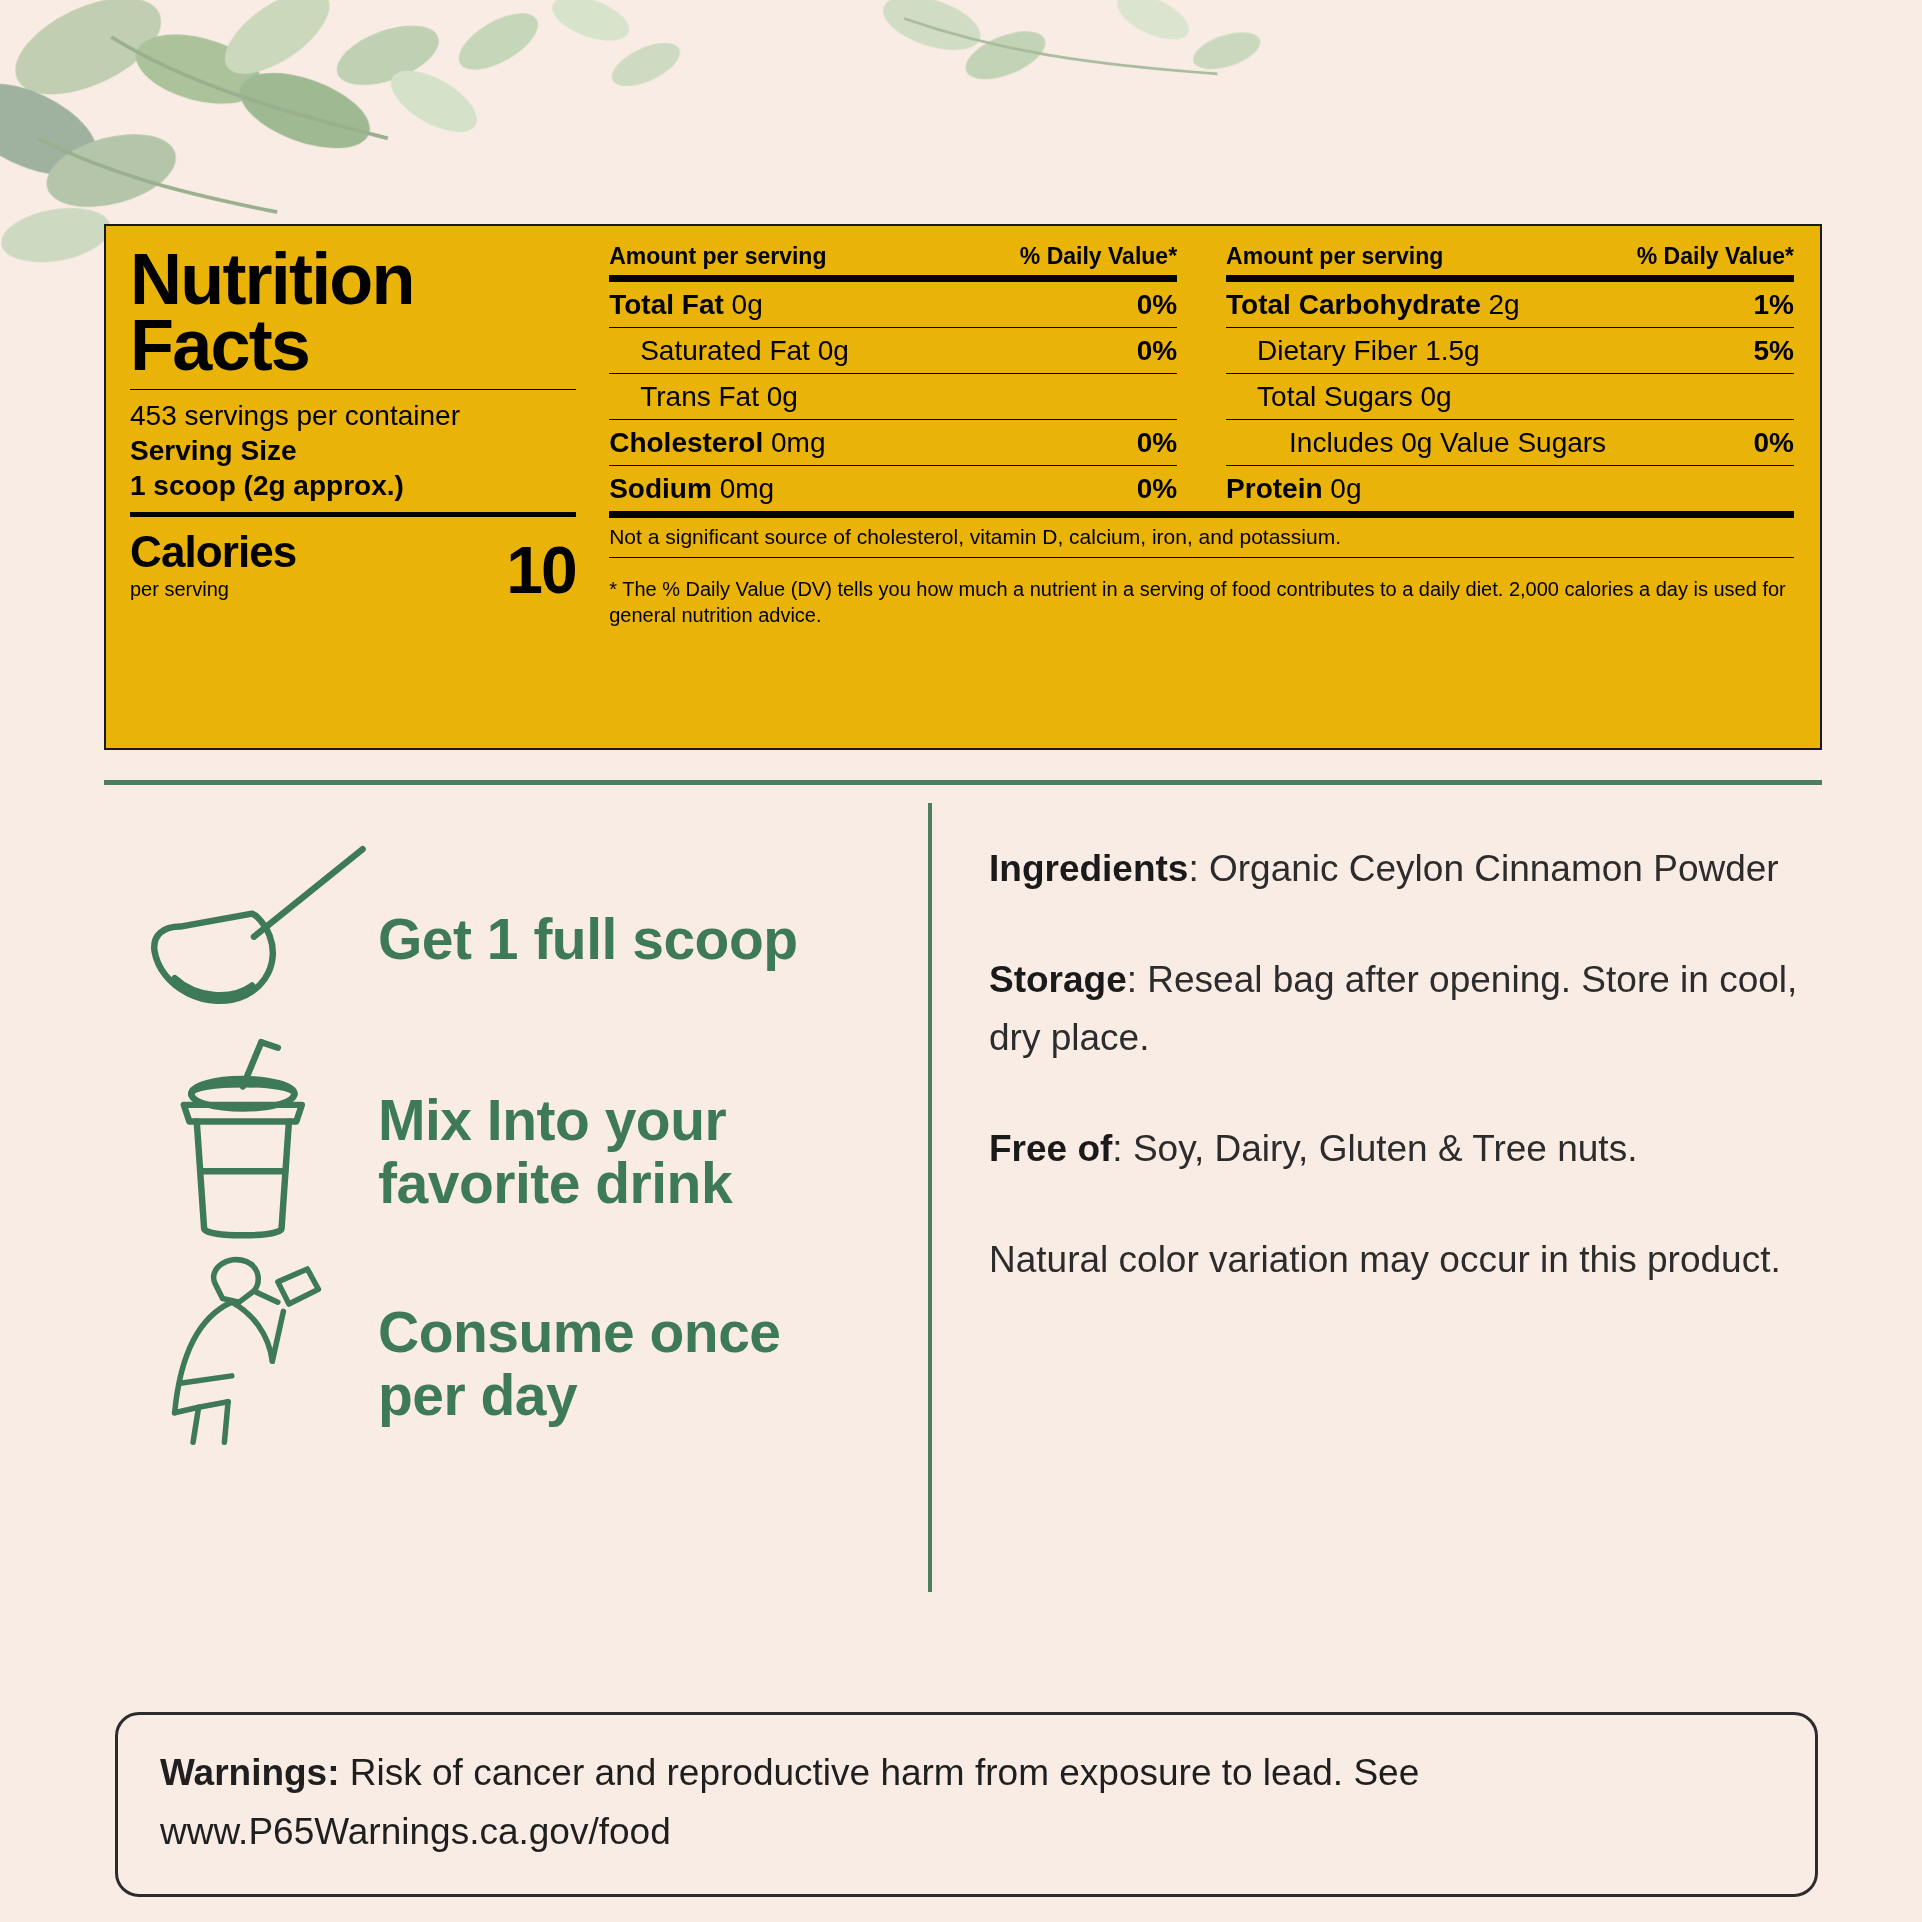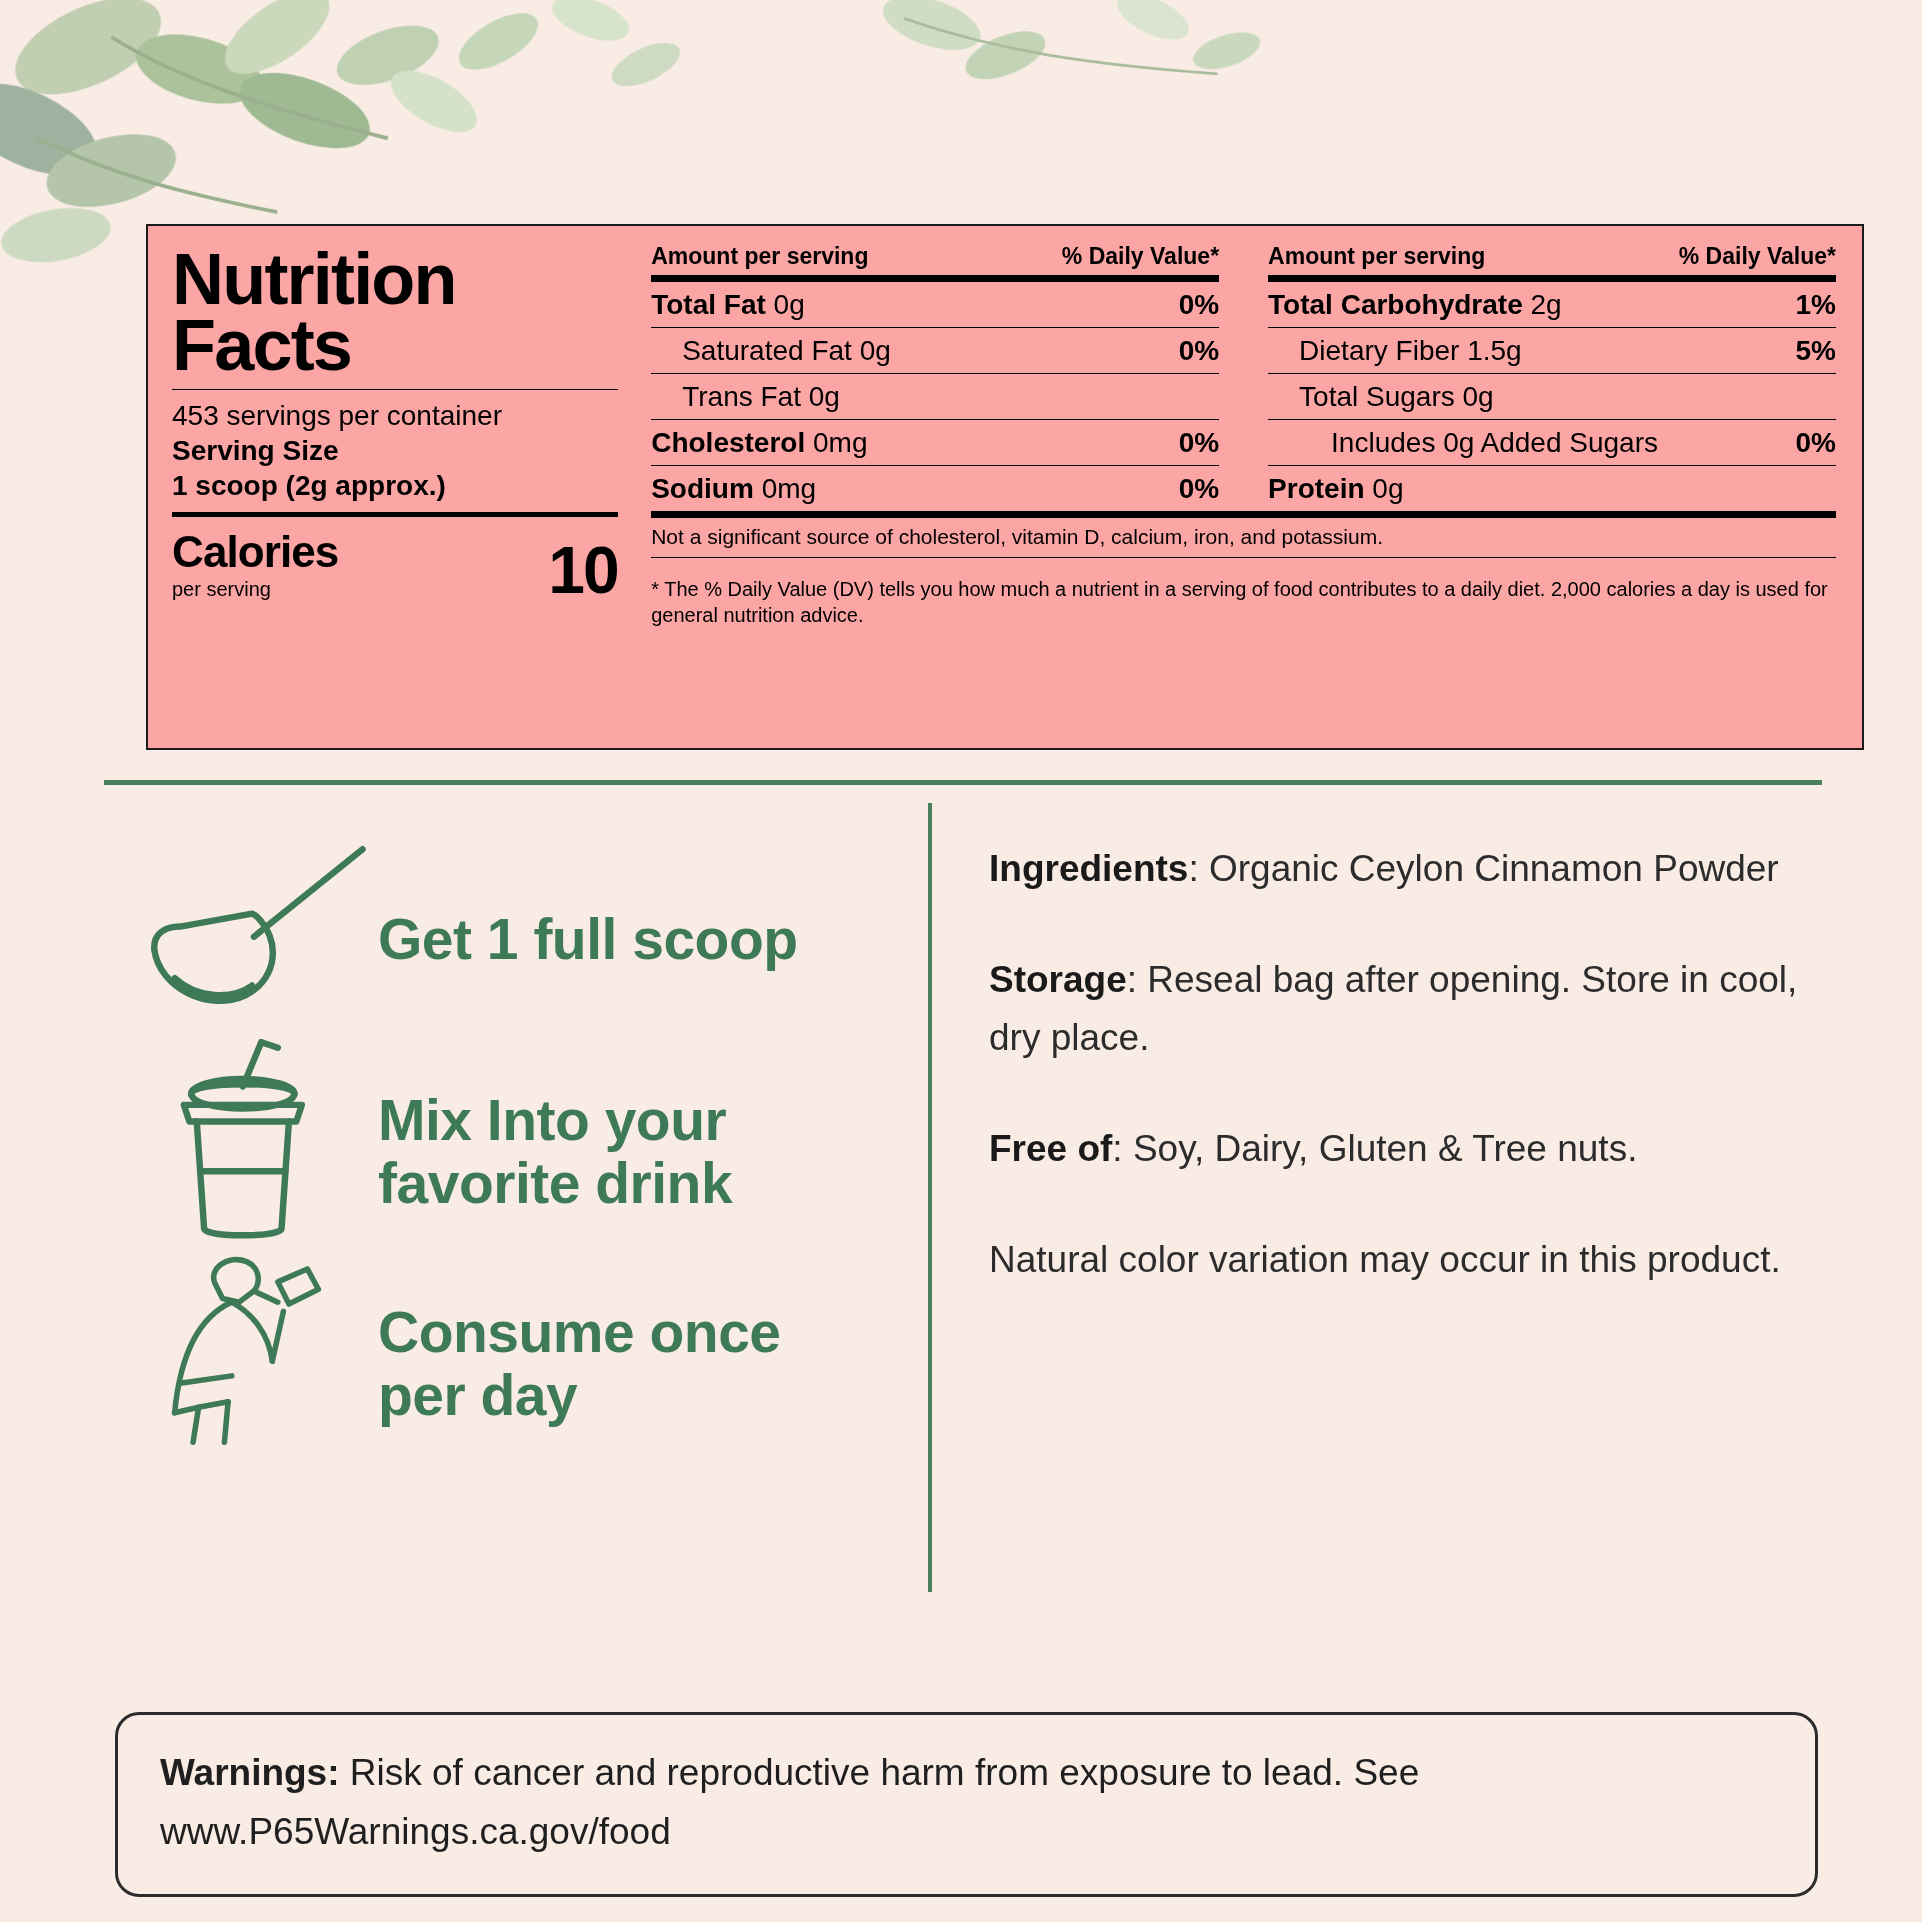--- a/index.html
+++ b/index.html
@@ -13,24 +13,23 @@
   }
 
   
   .leaves { position: absolute; top: 0; left: 0; width: 1384px; height: 295px; pointer-events: none; }
 
   
   .nf-panel {
     position: absolute;
     left: 104px; top: 224px;
     width: 1718px; height: 526px;
-    background: #fca5a5;
+    background: #eab308;
     border: 2.8px solid #1a1a1a;
     display: flex;
-    margin-left: 42px;
   }
   .nf-left {
     width: 494px;
     padding: 20px 24px 9.2px 24px;
     border-right: 0;
     display: flex; flex-direction: column;
   }
   .nf-title {
     font-weight: bold;
     font-size: 72px;
@@ -232,21 +231,21 @@
           <span class="dv">5%</span>
         </div>
 
         <div class="nut-line indent1">
           <span class="nm"><span>Total Sugars</span>
             <span>0g</span></span>
           <span class="dv"></span>
         </div>
 
         <div class="nut-line indent2">
-          <span class="nm"><span>Includes 0g Added Sugars</span></span>
+          <span class="nm"><span>Includes 0g Value Sugars</span></span>
           <span class="dv">0%</span>
         </div>
 
         <div class="nut-line">
           <span class="nm"><b>Protein</b>
             <span>0g</span></span>
           <span class="dv"></span>
         </div>
       </div>
     </div>

